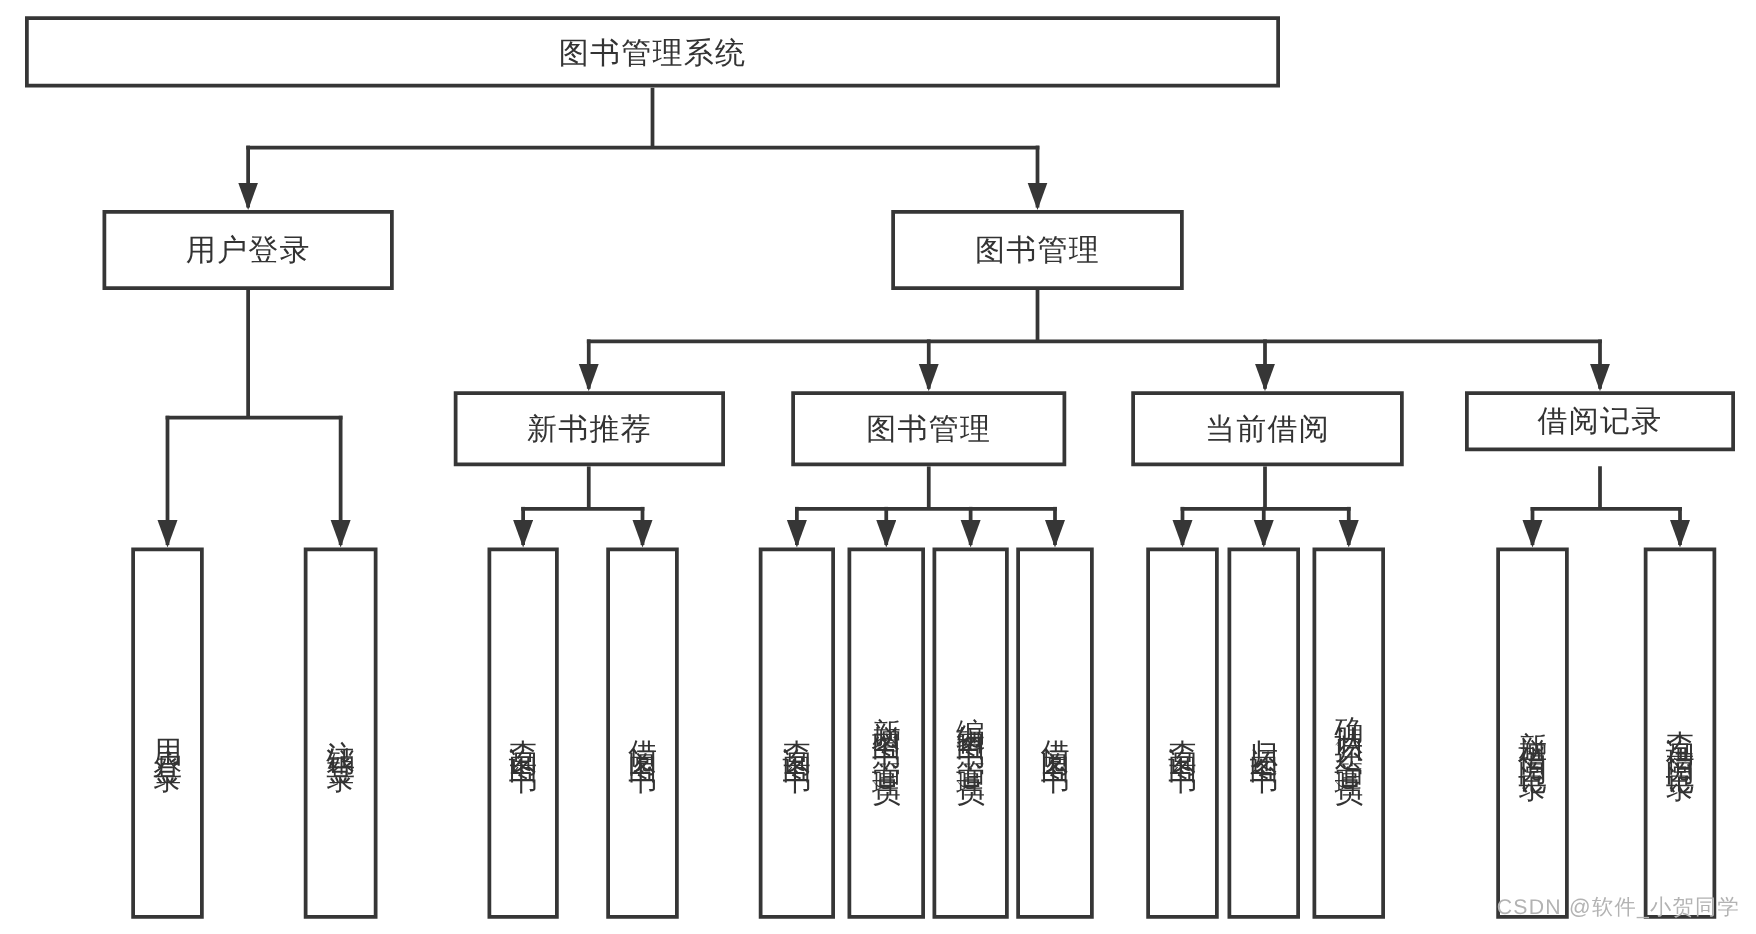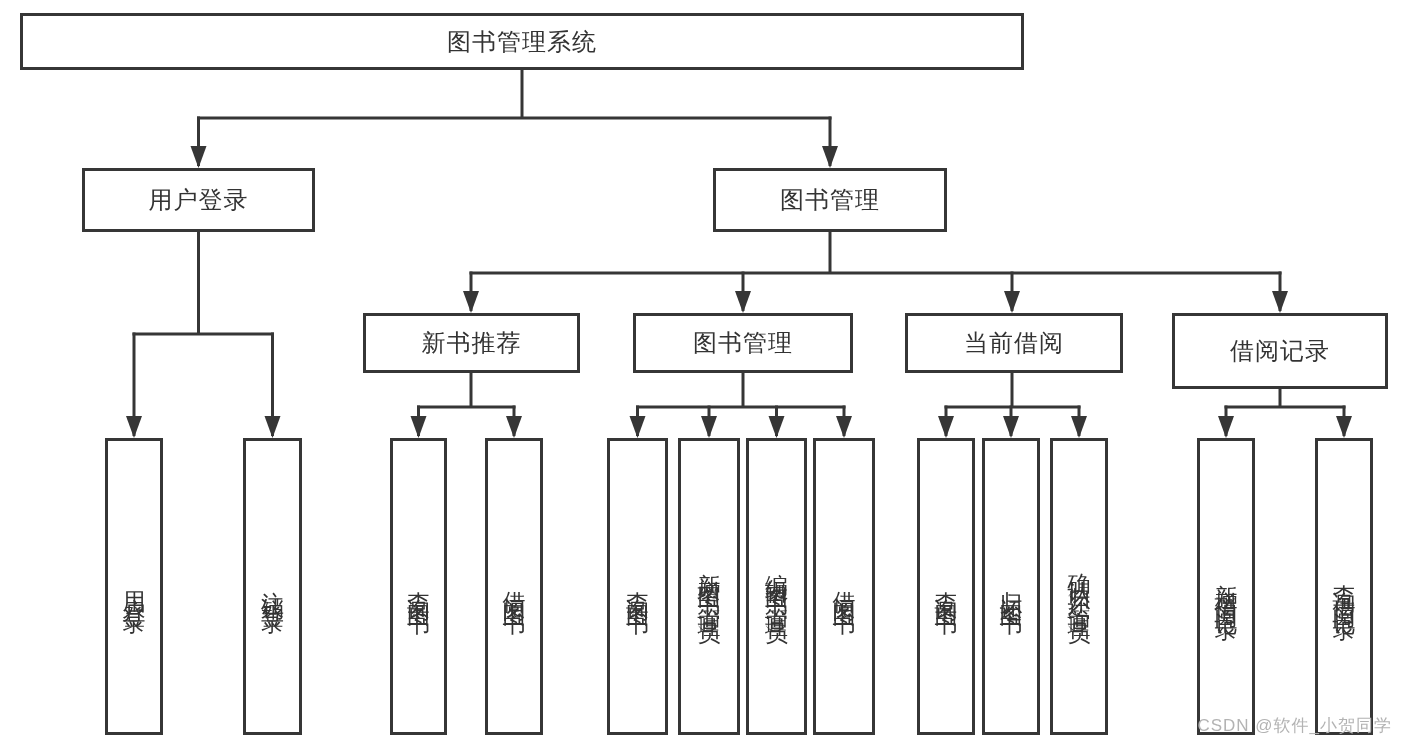--- a/index.html
+++ b/index.html
@@ -99,21 +99,21 @@
   </svg>
 
   <div class="node" style="left:20px;top:13px;width:1004px;height:57px;">图书管理系统</div>
 
   <div class="node" style="left:82px;top:168px;width:233px;height:64px;">用户登录</div>
   <div class="node" style="left:713px;top:168px;width:234px;height:64px;">图书管理</div>
 
   <div class="node" style="left:363px;top:313px;width:217px;height:60px;">新书推荐</div>
   <div class="node" style="left:633px;top:313px;width:220px;height:60px;">图书管理</div>
   <div class="node" style="left:905px;top:313px;width:218px;height:60px;">当前借阅</div>
-  <div class="node" style="left:1172px;top:313px;width:216px;height:76px;">借阅记录</div>
+  <div class="node" style="left:1172px;top:313px;width:216px;height:48px;">借阅记录</div>
 
   <div class="leaf" style="left:105px;width:58px;">
     <span>用户登录</span>
   </div>
   <div class="leaf" style="left:243px;width:59px;">
     <span>注销登录</span>
   </div>
   <div class="leaf" style="left:390px;width:57px;">
     <span>查询图书</span>
   </div>

